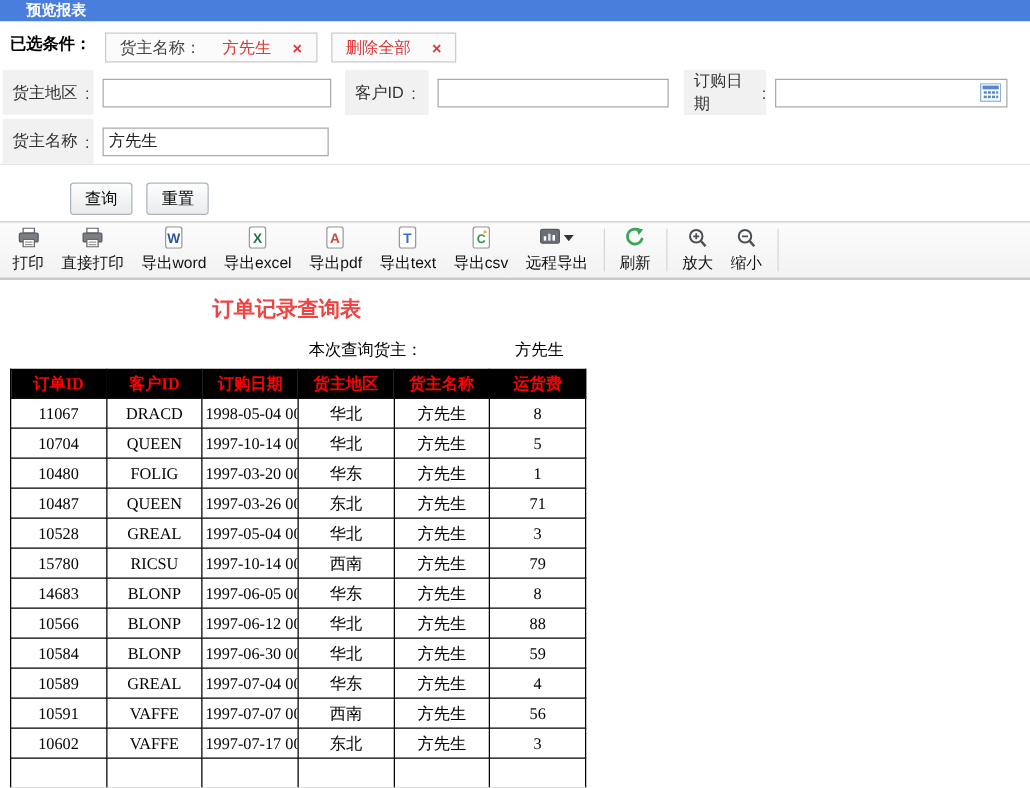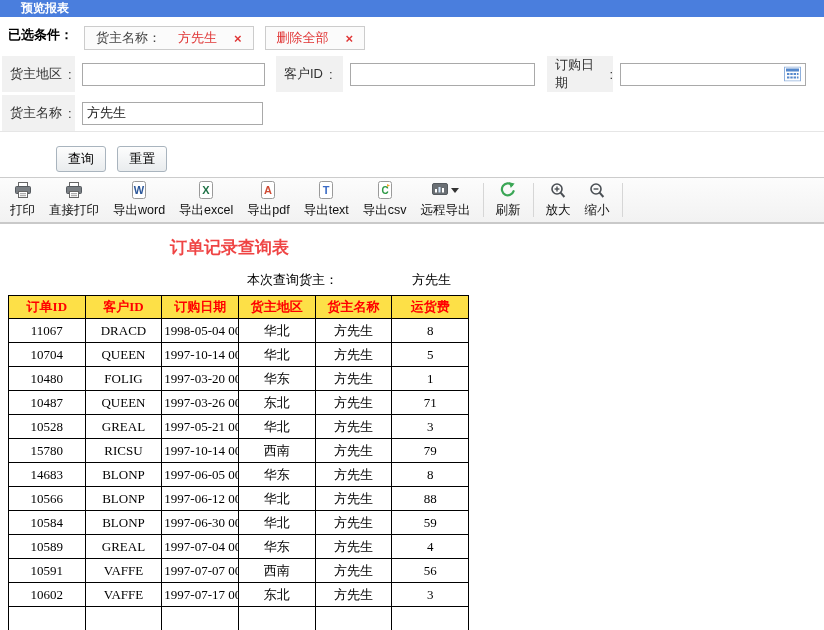--- a/index.html
+++ b/index.html
@@ -81,21 +81,21 @@
     margin:14px 0 0 247px; font-family:"Liberation Serif",serif;
     font-size:13px; line-height:15px; display:flex; color:#000;
   }
   .sub-value { margin-left:74px; }
   .data-table {
     margin:8px 0 0 8px; border-collapse:collapse; table-layout:fixed;
     width:461px; font-family:"Liberation Serif",serif;
   }
   .data-table th, .data-table td { border:1px solid #000; }
   .data-table th {
-    background:#fde047; color:#ff0000; font-size:13px; font-weight:bold; height:23px;
+    background:#000000; color:#ff0000; font-size:13px; font-weight:bold; height:23px;
   }
   .data-table td { height:24px; text-align:center; font-size:13px; color:#000; }
   .data-table td.cell-date { text-align:left; padding-left:2px; overflow:hidden; white-space:nowrap; }
   .partial td { height:24px; }
 </style>
 </head>
 <body>
 
 <div class="page">
 
@@ -340,21 +340,21 @@
           <td>QUEEN</td>
           <td class="cell-date">1997-03-26 00</td>
           <td>东北</td>
           <td>方先生</td>
           <td>71</td>
         </tr>
 
         <tr>
           <td>10528</td>
           <td>GREAL</td>
-          <td class="cell-date">1997-05-21 00</td>
+          <td class="cell-date">1997-05-04 00</td>
           <td>华北</td>
           <td>方先生</td>
           <td>3</td>
         </tr>
 
         <tr>
           <td>15780</td>
           <td>RICSU</td>
           <td class="cell-date">1997-10-14 00</td>
           <td>西南</td>

